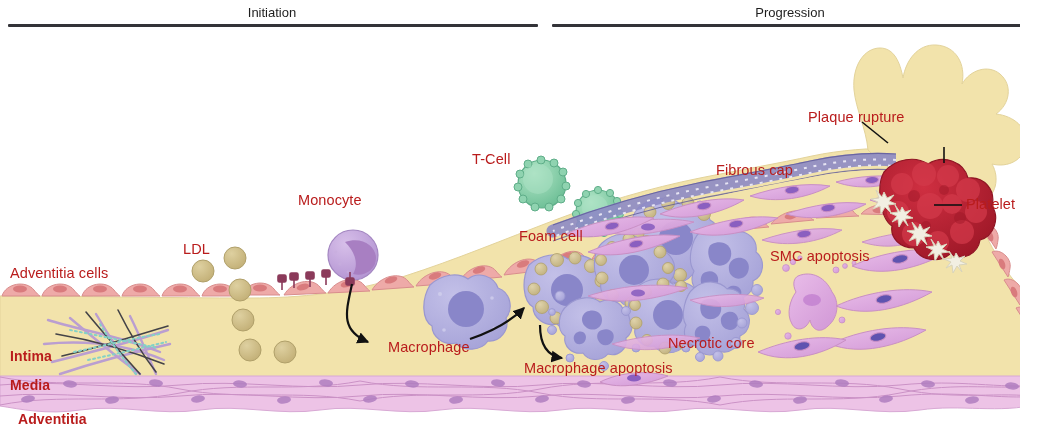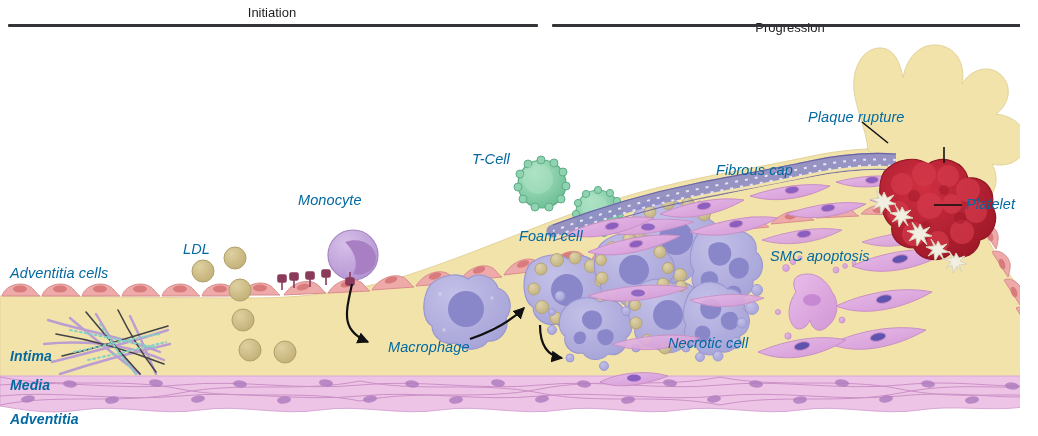--- a/index.html
+++ b/index.html
@@ -1,33 +1,33 @@
 <!DOCTYPE html>
 <html><head>
 <meta charset="utf-8">
 <title>Atherosclerosis Diagram</title>
 <style>
   html,body{margin:0;padding:0;background:#ffffff;}
   body{font-family:"Liberation Sans",sans-serif;}
   #root{position:relative;width:1020px;height:436px;background:#ffffff;overflow:hidden;}
   .hdr-label{position:absolute;font-size:13px;color:#1d1d1d;text-align:center;white-space:nowrap;}
   .hdr-rule{position:absolute;height:3px;background:#333338;border-radius:1px;}
-  .lbl{position:absolute;font-size:14.5px;color:#0369a1;white-space:nowrap;letter-spacing:.1px;font-style:italic;}
+  .lbl{position:absolute;font-size:14.5px;color:#b91c1c;white-space:nowrap;letter-spacing:.1px;}
   .lbl-b{font-weight:bold;font-size:14px;}
   svg.layer{position:absolute;left:0;top:0;width:1038px;height:436px;overflow:visible;}
 </style>
 </head>
 <body>
 
 <div id="root">
 
   <div class="hdr-label" style="left:212px;top:5px;width:120px;">Initiation</div>
   <div class="hdr-rule" style="left:8px;top:24px;width:530px;"></div>
 
-  <div class="hdr-label" style="left:730px;top:20px;width:120px;">Progression</div>
+  <div class="hdr-label" style="left:730px;top:5px;width:120px;">Progression</div>
   <div class="hdr-rule" style="left:552px;top:24px;width:478px;"></div>
 
   <svg class="layer" viewBox="0 0 1038 436">
     <defs>
 
       <radialGradient id="gLDL" cx="35%" cy="30%" r="75%">
         <stop offset="0%" stop-color="#ded0a0"></stop>
         <stop offset="100%" stop-color="#c3b077"></stop>
       </radialGradient>
       <radialGradient id="gFoamDrop" cx="35%" cy="30%" r="75%">
@@ -660,26 +660,27 @@
     <g stroke="#111111" stroke-width="1.6" fill="none">
       <path d="M862,122 L888,143"></path>
       <path d="M944,147 L944,163"></path>
       <path d="M962,205 L934,205"></path>
     </g>
   </svg>
 
   <div class="lbl" style="left:10px;top:265px;">Adventitia cells</div>
   <div class="lbl lbl-b" style="left:10px;top:348px;">Intima</div>
   <div class="lbl lbl-b" style="left:10px;top:377px;">Media</div>
-  <div class="lbl lbl-b" style="left:10px;top:411px;text-align:right;">Adventitia</div>
+  <div class="lbl lbl-b" style="left:18px;top:411px;text-align:right;">Adventitia</div>
 
   <div class="lbl" style="left:183px;top:241px;">LDL</div>
   <div class="lbl" style="left:298px;top:192px;">Monocyte</div>
   <div class="lbl" style="left:388px;top:339px;">Macrophage</div>
   <div class="lbl" style="left:472px;top:151px;">T-Cell</div>
   <div class="lbl" style="left:519px;top:228px;">Foam cell</div>
-  <div class="lbl" style="left:668px;top:335px;">Necrotic cell</div>
+  <div class="lbl" style="left:524px;top:360px;">Macrophage apoptosis</div>
+  <div class="lbl" style="left:668px;top:335px;">Necrotic core</div>
   <div class="lbl" style="left:716px;top:162px;">Fibrous cap</div>
   <div class="lbl" style="left:770px;top:248px;">SMC apoptosis</div>
   <div class="lbl" style="left:808px;top:109px;">Plaque rupture</div>
   <div class="lbl" style="left:966px;top:196px;text-align:right;">Platelet</div>
 
 </div>
 
 </body></html>

